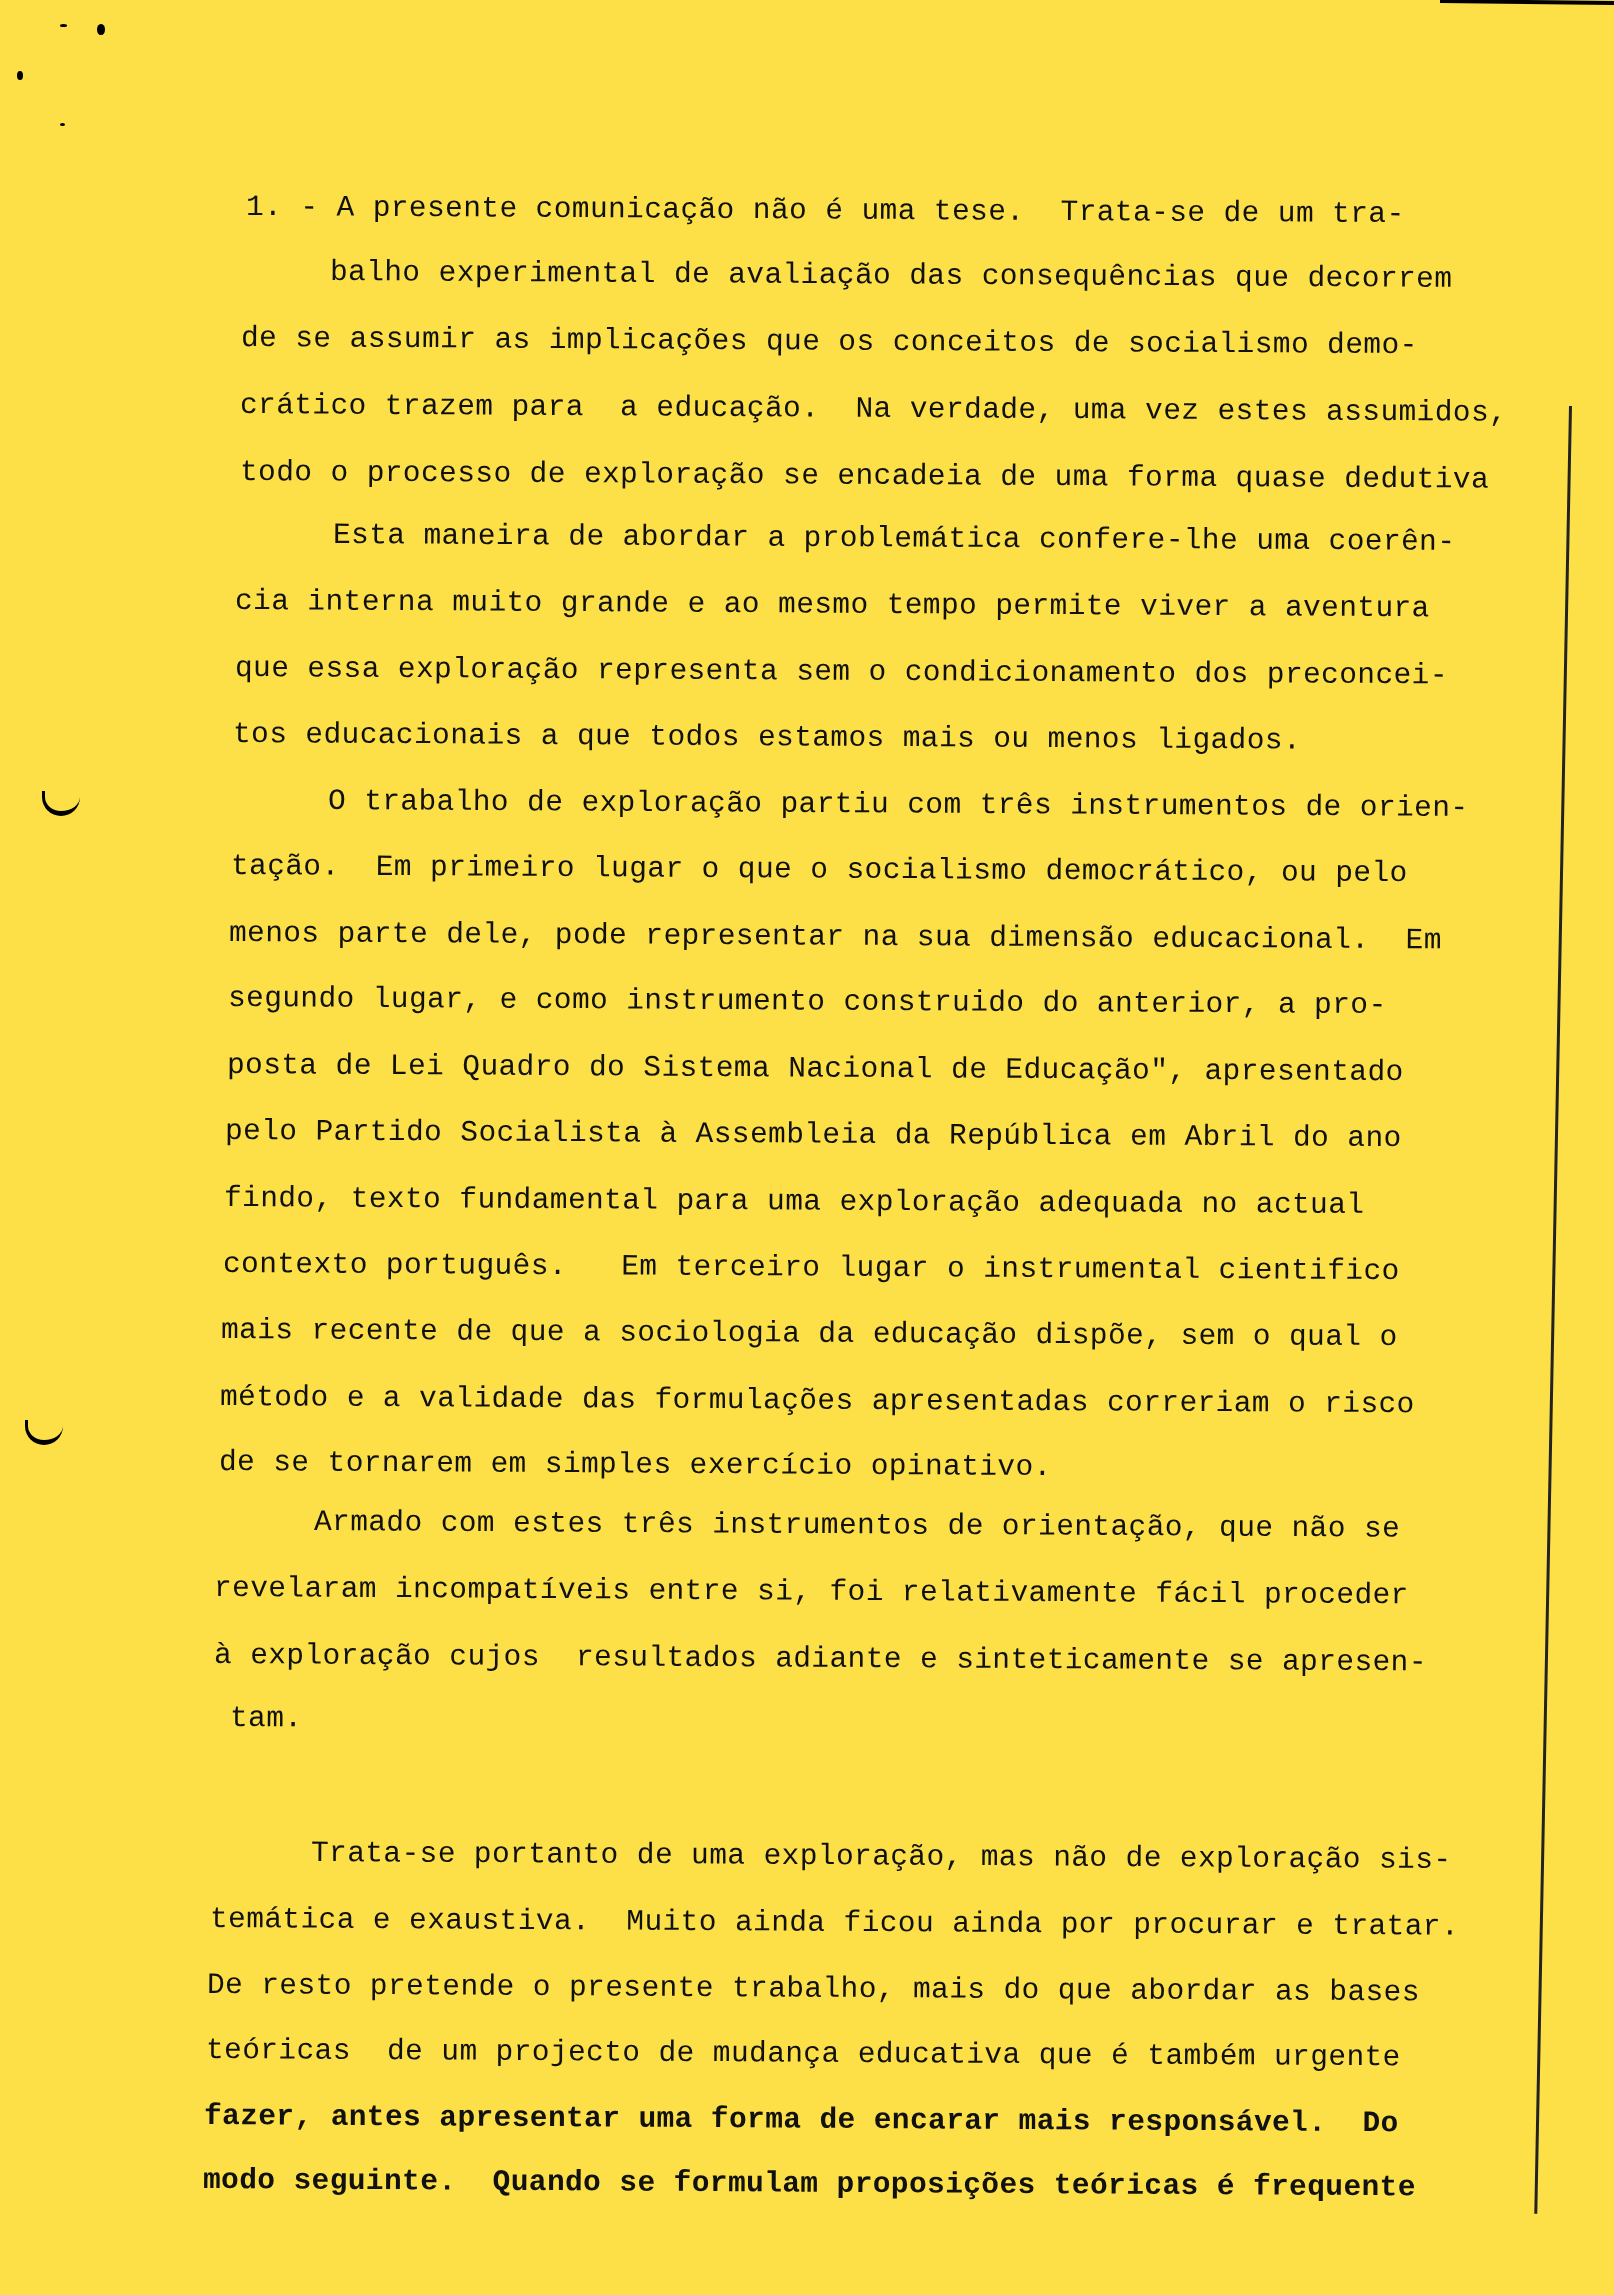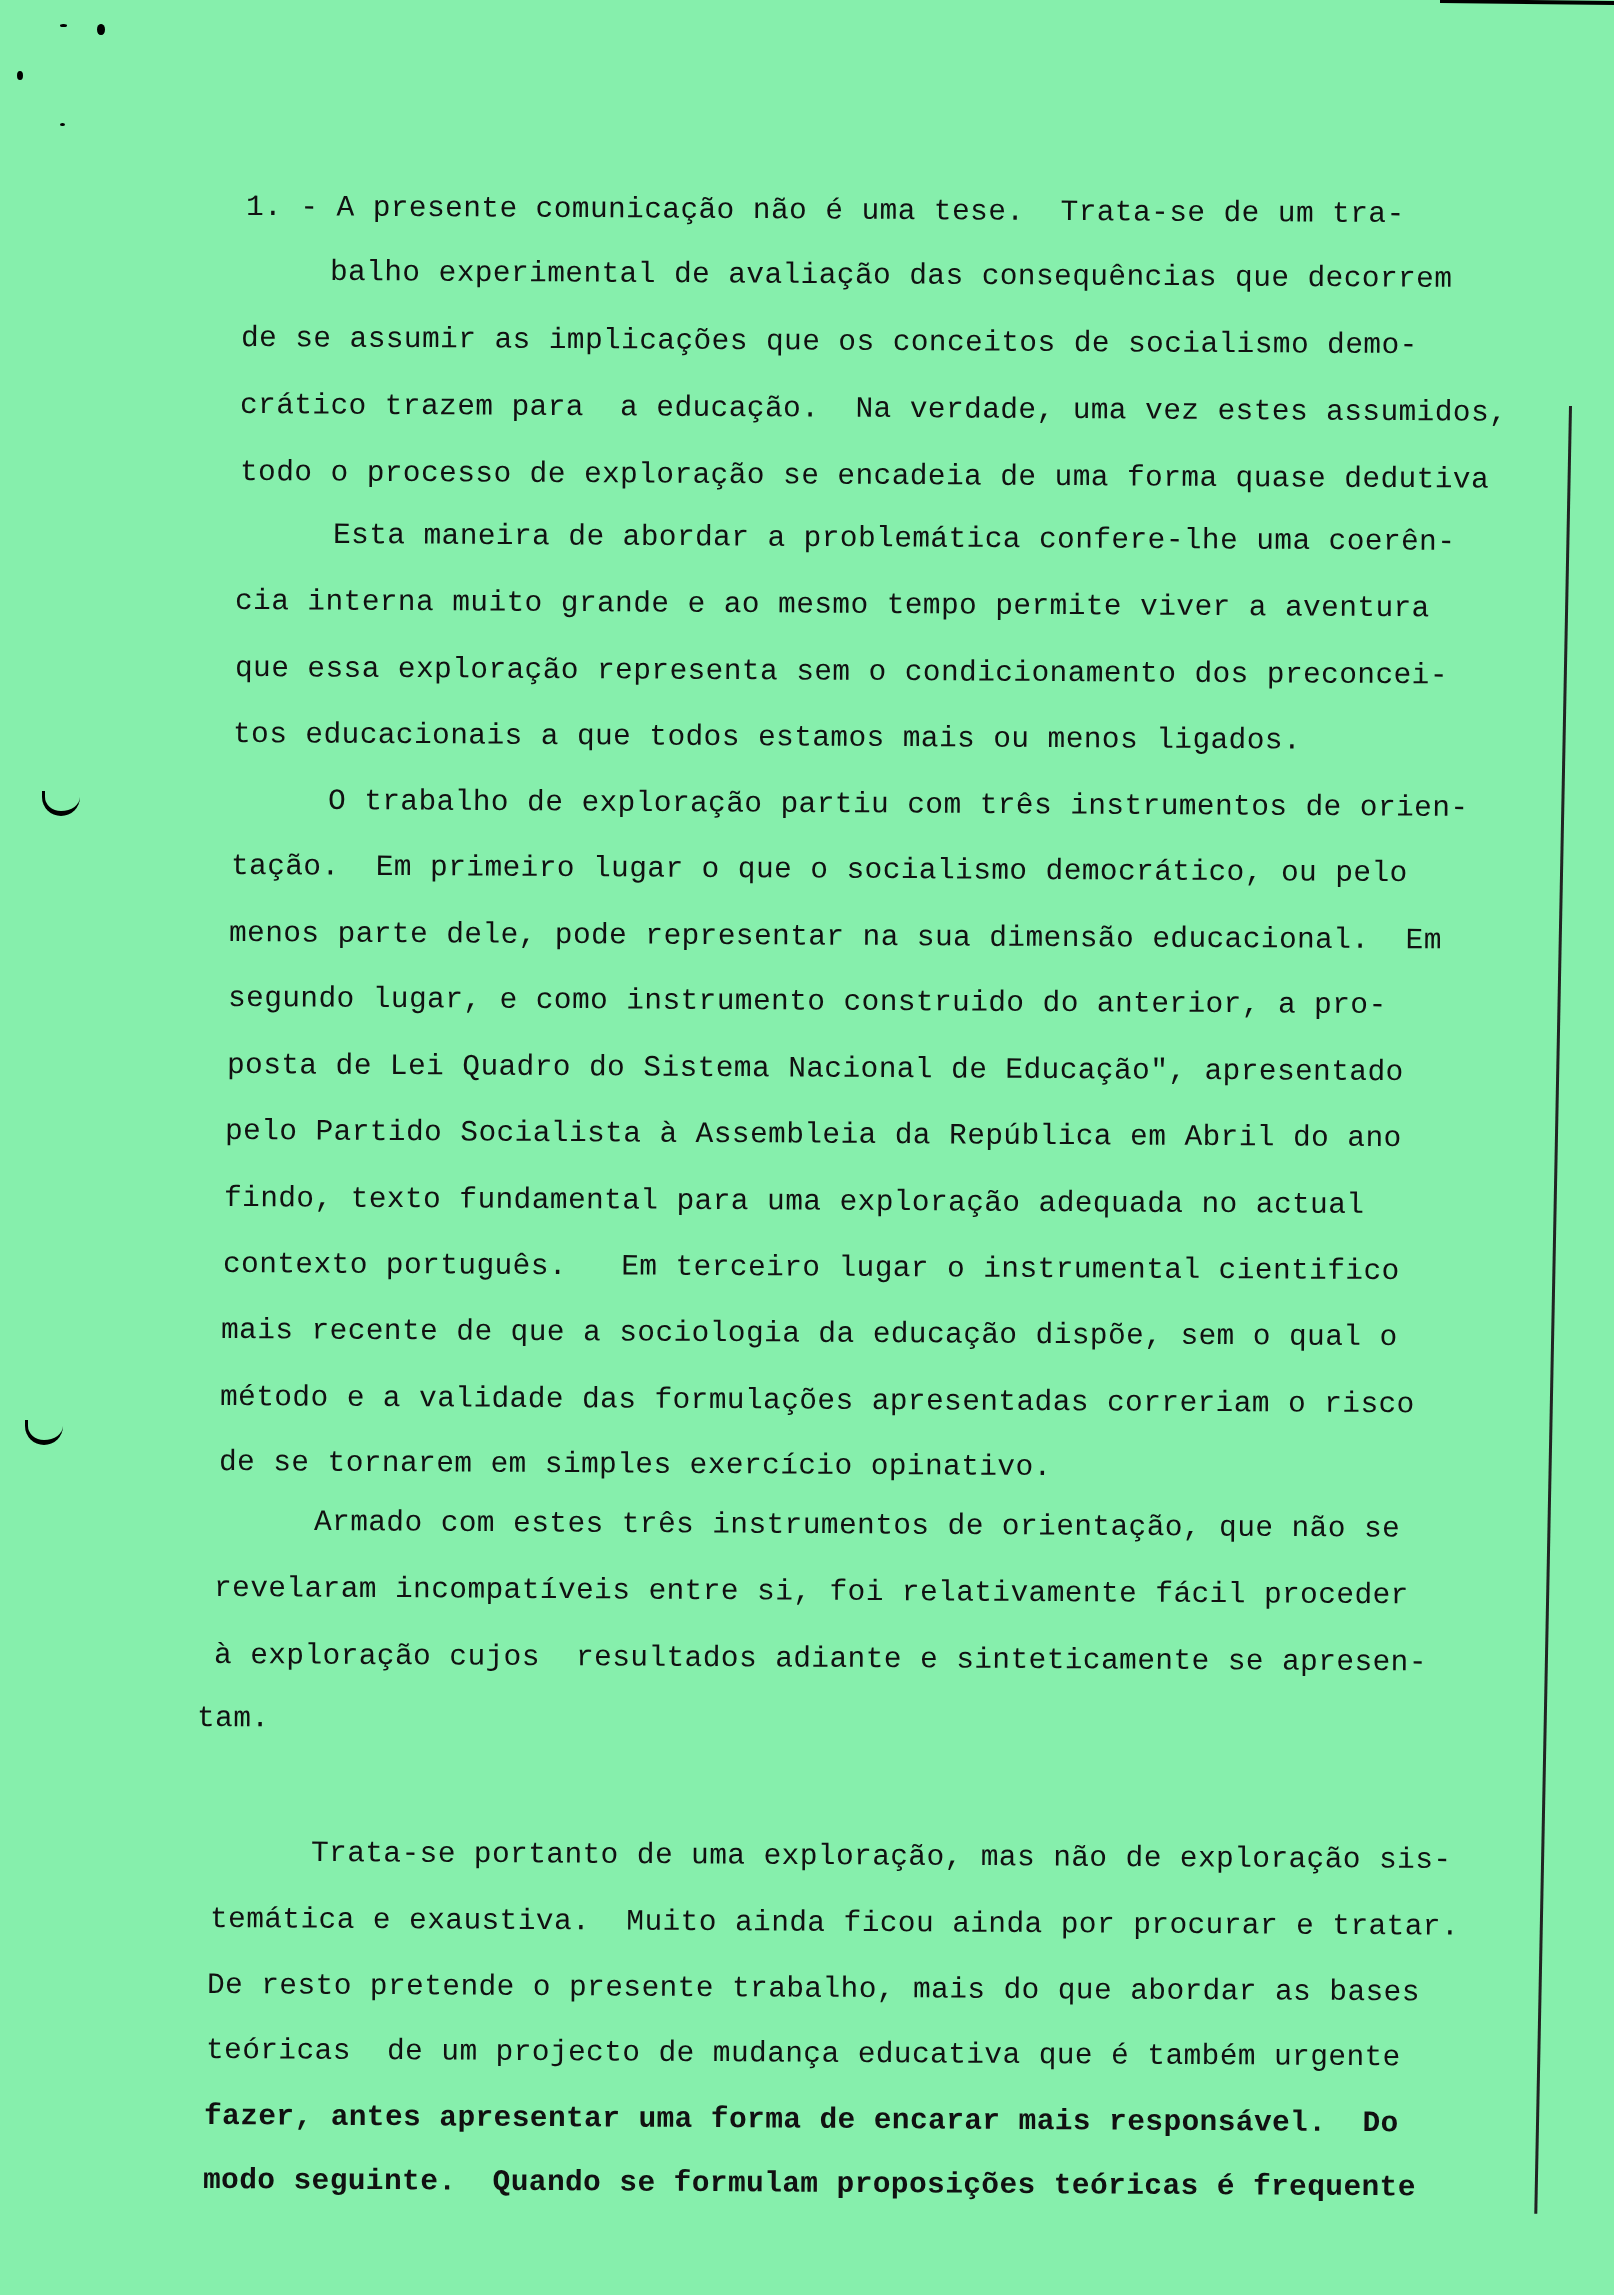--- a/index.html
+++ b/index.html
@@ -13,21 +13,21 @@
     position: relative;
     overflow: hidden;
     font-family: "Liberation Mono", "DejaVu Sans Mono", monospace;
     color: #111111;
   }
   .page {
     position: absolute;
     left: 0; top: 0;
     width: 1614px;
     height: 2295px;
-    background: #86efac;
+    background: #fde047;
   }
   .line {
     position: absolute;
     white-space: pre;
     font-size: 29.5px;
     letter-spacing: 0.4px;
     transform-origin: left center;
   }
   .bold { font-weight: bold; }
   
@@ -99,21 +99,21 @@
     <div class="line" style="left:223px; top:1247px; transform:rotate(0.35deg);">contexto português.   Em terceiro lugar o instrumental cientifico</div>
     <div class="line" style="left:221px; top:1313px; transform:rotate(0.35deg);">mais recente de que a sociologia da educação dispõe, sem o qual o</div>
     <div class="line" style="left:220px; top:1380px; transform:rotate(0.35deg);">método e a validade das formulações apresentadas correriam o risco</div>
     <div class="line" style="left:219px; top:1445px; transform:rotate(0.35deg);">de se tornarem em simples exercício opinativo.</div>
   </div>
 
   <div>
     <div class="line" style="left:314px; top:1505px; transform:rotate(0.35deg);">Armado com estes três instrumentos de orientação, que não se</div>
     <div class="line" style="left:214px; top:1571px; transform:rotate(0.35deg);">revelaram incompatíveis entre si, foi relativamente fácil proceder</div>
     <div class="line" style="left:214px; top:1638px; transform:rotate(0.35deg);">à exploração cujos  resultados adiante e sinteticamente se apresen-</div>
-    <div class="line" style="left:197px; top:1701px; transform:rotate(0.35deg);">tam.</div>
+    <div class="line" style="left:230px; top:1701px; transform:rotate(0.35deg);">tam.</div>
   </div>
 
   <div>
     <div class="line" style="left:311px; top:1836px; transform:rotate(0.35deg);">Trata-se portanto de uma exploração, mas não de exploração sis-</div>
     <div class="line" style="left:210px; top:1902px; transform:rotate(0.35deg);">temática e exaustiva.  Muito ainda ficou ainda por procurar e tratar.</div>
     <div class="line" style="left:207px; top:1968px; transform:rotate(0.35deg);">De resto pretende o presente trabalho, mais do que abordar as bases</div>
     <div class="line" style="left:206px; top:2033px; transform:rotate(0.35deg);">teóricas  de um projecto de mudança educativa que é também urgente</div>
     <div class="line bold" style="left:204px; top:2099px; transform:rotate(0.35deg);">fazer, antes apresentar uma forma de encarar mais responsável.  Do</div>
     <div class="line bold" style="left:203px; top:2163px; transform:rotate(0.35deg);">modo seguinte.  Quando se formulam proposições teóricas é frequente</div>
   </div>

